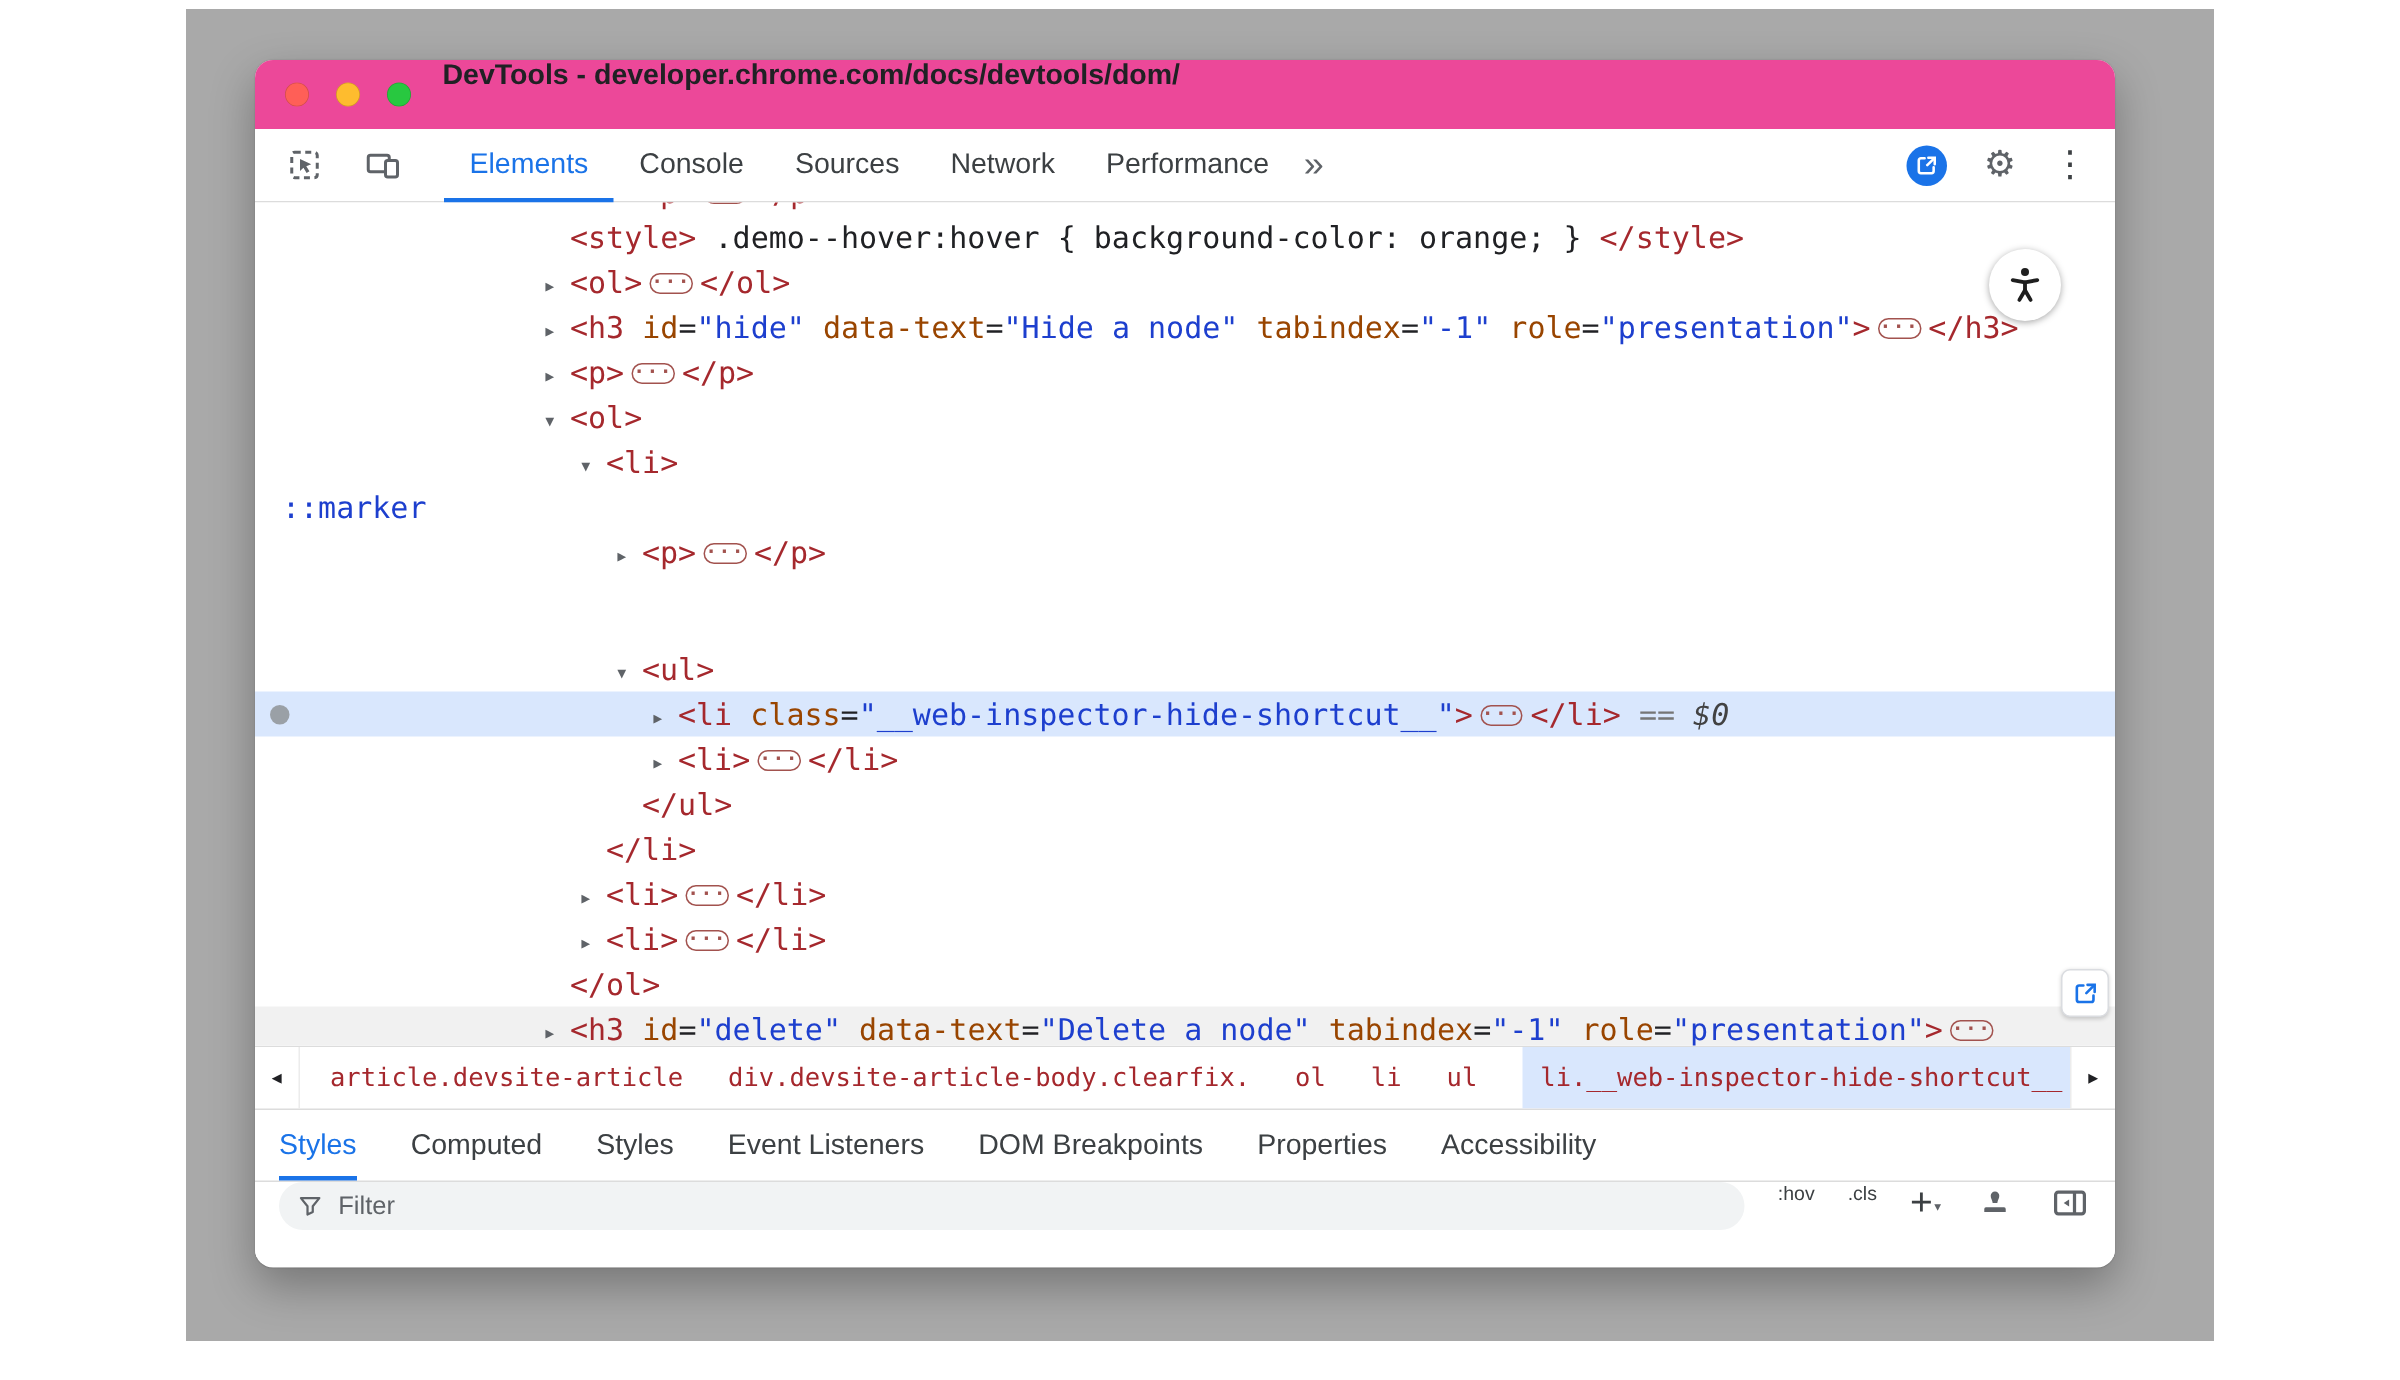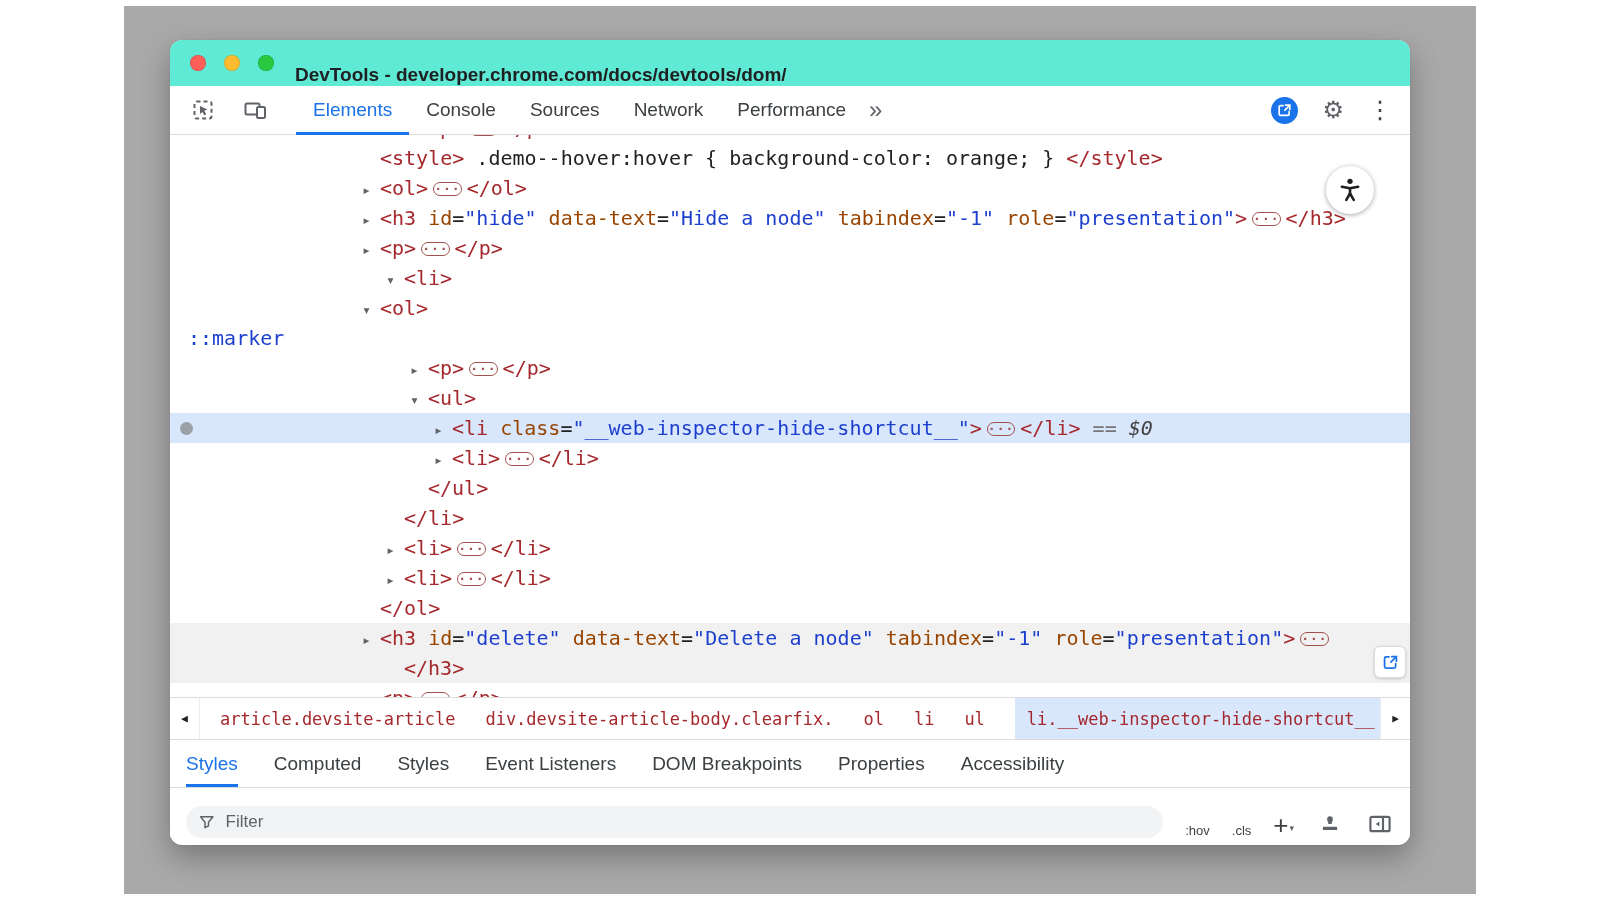--- a/index.html
+++ b/index.html
@@ -5,21 +5,21 @@
   html,body{width:1600px;height:920px;margin:0;overflow:hidden;background:#ffffff;
     font-family:"Liberation Sans",sans-serif;}
   *{box-sizing:border-box;}
   button{background:none;border:none;padding:0;margin:0;font:inherit;color:inherit;cursor:pointer;}
 
   .backdrop{position:absolute;left:124px;top:6px;width:1352px;height:888px;background:var(--c-backdrop,#a9a9a9);}
   .window{position:absolute;left:170px;top:40px;width:1240px;height:805px;background:#ffffff;
     border-radius:12px;overflow:hidden;box-shadow:0 12px 30px rgba(0,0,0,.30),0 0 1px rgba(0,0,0,.25);z-index:2;}
 
   
-  .titlebar{height:46px;position:relative;display:flex;align-items:flex-end;background:#5eead4;}
+  .titlebar{height:46px;position:relative;display:flex;align-items:flex-start;background:#ec4899;}
   .lights{position:absolute;left:20px;top:0;height:100%;display:flex;align-items:center;gap:18px;}
   .light{width:16px;height:16px;border-radius:50%;box-shadow:inset 0 0 0 .5px rgba(0,0,0,.18);}
   .light.red{background:var(--c-traffic_red,#ff5f57);}
   .light.yellow{background:var(--c-traffic_yellow,#febc2e);}
   .light.green{background:var(--c-traffic_green,#28c840);}
   .title{margin-left:125px;font-weight:bold;font-size:19px;color:#202124;}
 
   
   .toolbar{height:49px;display:flex;align-items:center;border-bottom:1px solid var(--c-hairline,#dcdcdc);padding-left:16px;}
   .tb-left{display:flex;align-items:center;gap:18px;}
@@ -70,21 +70,21 @@
   .crumb{display:flex;align-items:center;margin-right:30px;white-space:nowrap;font-family:inherit;font-size:inherit;color:inherit;}
   .crumb.selected{background:var(--c-selection,#d9e7fd);padding:0 12px;margin-right:12px;}
 
   
   .side-tabs{height:49px;display:flex;align-items:stretch;padding-left:16px;border-top:1px solid var(--c-hairline,#dcdcdc);
     border-bottom:1px solid var(--c-hairline,#dcdcdc);background:#fff;}
   .stab{display:flex;align-items:center;padding:0 0;margin-right:36px;font-size:19px;color:#3c4043;}
   .stab.active{color:var(--c-accent,#1a73e8);box-shadow:inset 0 -3px 0 var(--c-accent,#1a73e8);}
 
   
-  .filter-bar{height:50px;display:flex;align-items:flex-end;padding:0 16px;gap:22px;background:#fff;}
+  .filter-bar{height:50px;display:flex;align-items:flex-start;padding:0 16px;gap:22px;background:#fff;}
   .filter-pill{flex:1;height:32px;background:var(--c-input_bg,#f1f3f4);border-radius:16px;display:flex;align-items:center;padding:0 12px;gap:8px;}
   .filter-pill input{border:none;background:transparent;outline:none;font-family:"Liberation Sans",sans-serif;
     font-size:17px;color:#202124;width:100%;}
   .filter-pill input::placeholder{color:#5f6368;}
   .txt-btn{font-size:13px;color:#3c4043;}
   .plus-btn{font-size:26px;color:#3c4043;display:flex;align-items:flex-start;line-height:1;}
   .plus-btn .caret{font-size:9px;color:#5f6368;margin-left:1px;margin-top:12px;}
   .small-icon-btn{width:28px;height:28px;display:flex;align-items:center;justify-content:center;}
 </style>
 </head>
@@ -151,33 +151,33 @@
       <div class="tree-row">
         <span class="row-inner" style="padding-left: 192px;"><span class="arrow">▸</span><span class="tk-tag">&lt;ol&gt;</span><span class="pill">···</span><span class="tk-tag">&lt;/ol&gt;</span></span>
       </div>
       <div class="tree-row">
         <span class="row-inner" style="padding-left: 192px;"><span class="arrow">▸</span><span class="tk-tag">&lt;h3</span><span class="tk-plain"> </span><span class="tk-attr">id</span><span class="tk-plain">=</span><span class="tk-val">"hide"</span><span class="tk-plain"> </span><span class="tk-attr">data-text</span><span class="tk-plain">=</span><span class="tk-val">"Hide a node"</span><span class="tk-plain"> </span><span class="tk-attr">tabindex</span><span class="tk-plain">=</span><span class="tk-val">"-1"</span><span class="tk-plain"> </span><span class="tk-attr">role</span><span class="tk-plain">=</span><span class="tk-val">"presentation"</span><span class="tk-tag">&gt;</span><span class="pill">···</span><span class="tk-tag">&lt;/h3&gt;</span></span>
       </div>
       <div class="tree-row">
         <span class="row-inner" style="padding-left: 192px;"><span class="arrow">▸</span><span class="tk-tag">&lt;p&gt;</span><span class="pill">···</span><span class="tk-tag">&lt;/p&gt;</span></span>
       </div>
       <div class="tree-row">
+        <span class="row-inner" style="padding-left: 192px;"><span class="arrow">▾</span><span class="tk-tag">&lt;ol&gt;</span></span>
+      </div>
+      <div class="tree-row">
         <span class="row-inner" style="padding-left: 216px;"><span class="arrow">▾</span><span class="tk-tag">&lt;li&gt;</span></span>
       </div>
       <div class="tree-row">
-        <span class="row-inner" style="padding-left: 192px;"><span class="arrow">▾</span><span class="tk-tag">&lt;ol&gt;</span></span>
-      </div>
-      <div class="tree-row">
         <span class="row-inner" style=""><span class="arrow"></span><span class="tk-pseudo">::marker</span></span>
       </div>
       <div class="tree-row">
         <span class="row-inner" style="padding-left: 240px;"><span class="arrow">▸</span><span class="tk-tag">&lt;p&gt;</span><span class="pill">···</span><span class="tk-tag">&lt;/p&gt;</span></span>
       </div>
       <div class="tree-row">
-        <span class="row-inner" style="padding-left: 240px;"><span class="arrow">▾</span><span class="tk-tag">&lt;ul&gt;</span></span>
+        <span class="row-inner" style="padding-left: 240px; margin-top: 48px;"><span class="arrow">▾</span><span class="tk-tag">&lt;ul&gt;</span></span>
       </div>
       <div class="tree-row selected">
         <span class="gutter-dot"></span>
         <span class="row-inner" style="padding-left: 264px;"><span class="arrow">▸</span><span class="tk-tag">&lt;li</span><span class="tk-plain"> </span><span class="tk-attr">class</span><span class="tk-plain">=</span><span class="tk-val">"__web-inspector-hide-shortcut__"</span><span class="tk-tag">&gt;</span><span class="pill">···</span><span class="tk-tag">&lt;/li&gt;</span><span class="tk-eq"> == </span><span class="tk-dollar">$0</span></span>
       </div>
       <div class="tree-row">
         <span class="row-inner" style="padding-left: 264px;"><span class="arrow">▸</span><span class="tk-tag">&lt;li&gt;</span><span class="pill">···</span><span class="tk-tag">&lt;/li&gt;</span></span>
       </div>
       <div class="tree-row">
         <span class="row-inner" style="padding-left: 240px;"><span class="arrow"></span><span class="tk-tag">&lt;/ul&gt;</span></span>

